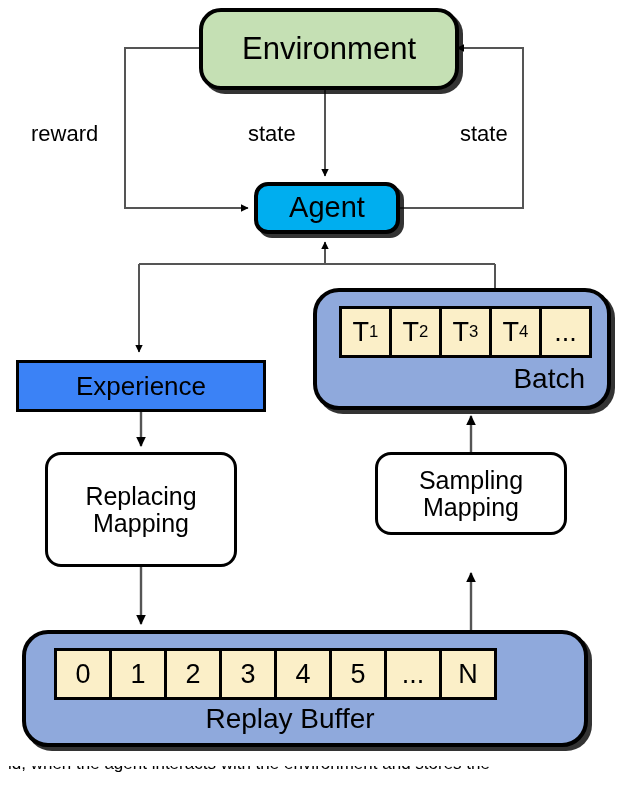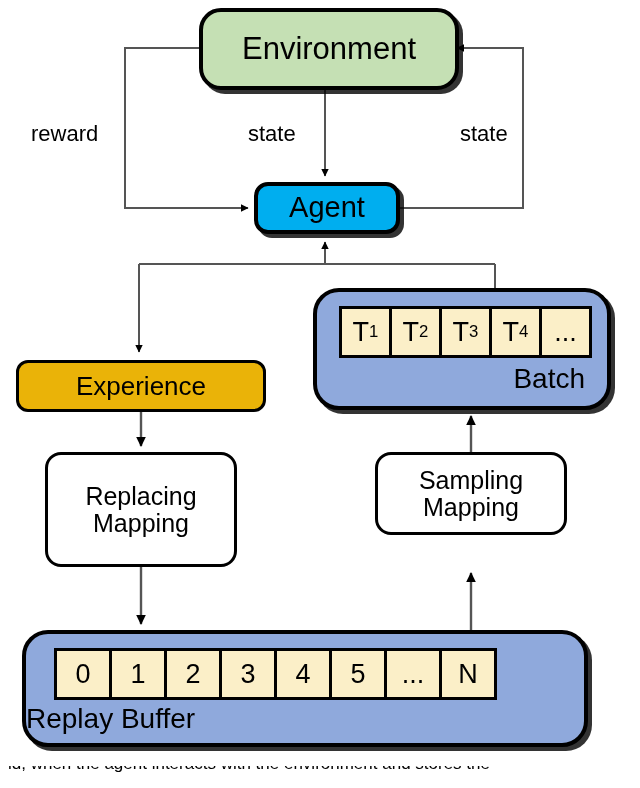--- a/index.html
+++ b/index.html
@@ -56,23 +56,23 @@
     background: #00aeef;
     border: 4px solid #000000;
     border-radius: 14px;
     font-size: 29px;
   }
 
   
   .experience {
     left: 16px; top: 360px;
     width: 250px; height: 52px;
-    background: #eab308;
+    background: #3b82f6;
     border: 3px solid #000000;
-    border-radius: 12px;
+    border-radius: 0;
     font-size: 26px;
   }
 
   
   .mapping {
     background: #ffffff;
     border: 3px solid #000000;
     border-radius: 16px;
     font-size: 25px;
     flex-direction: column;
@@ -122,21 +122,21 @@
     vertical-align: sub;
     line-height: 1;
   }
 
   .buffer-label {
     position: absolute;
     font-size: 28px;
     white-space: nowrap;
   }
   .batch .buffer-label  { left: 0; right: 22px; top: 72px; text-align: right; }
-  .replay .buffer-label { left: 0; right: 30px; top: 70px; text-align: left; }
+  .replay .buffer-label { left: 0; right: 30px; top: 70px; text-align: center; }
 
   
   .edge-label {
     position: absolute;
     font-size: 22px;
     white-space: nowrap;
     z-index: 6;
   }
   .lbl-reward { left: 31px;  top: 121px; }
   .lbl-state  { left: 248px; top: 121px; }

